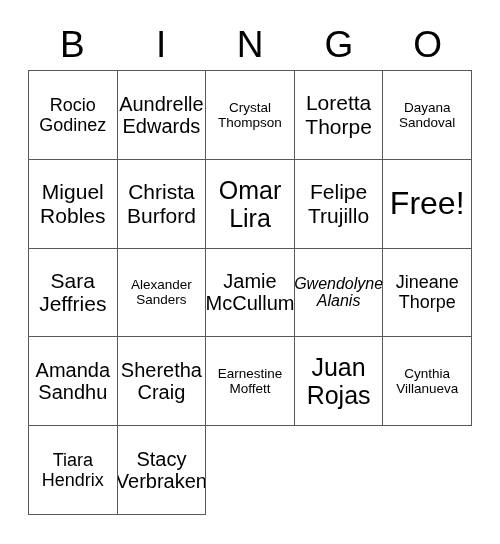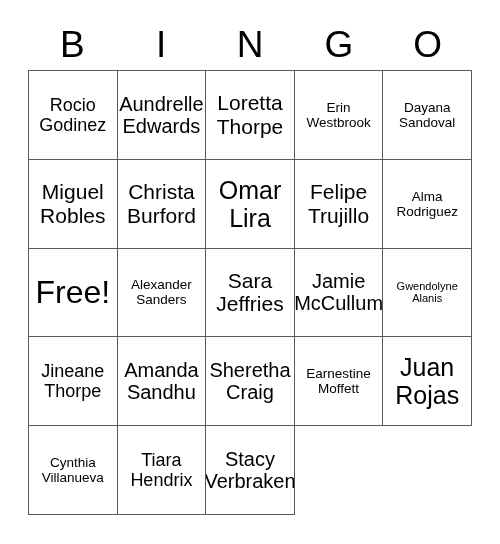--- a/index.html
+++ b/index.html
@@ -75,21 +75,21 @@
 
   .cell-text {
     display: block;
     line-height: 1.12;
     color: #000000;
     white-space: pre-line;
     word-break: normal;
   }
 
   
-  .fs-xs  { font-size: 11px; }
+  .fs-xs  { font-size: 16px; font-style: italic; }
   .fs-s   { font-size: 13.5px; }
   .fs-m   { font-size: 20px; }
   .fs-l   { font-size: 18px; }
   .fs-xl  { font-size: 21px; }
   .fs-xxl { font-size: 25px; }
   .fs-free{ font-size: 32px; }
 </style>
 </head>
 <body>
 
@@ -106,26 +106,26 @@
   <div class="grid">
       <div class="cell">
         <span class="cell-text fs-l">Rocio
 Godinez</span>
       </div>
       <div class="cell">
         <span class="cell-text fs-m">Aundrelle
 Edwards</span>
       </div>
       <div class="cell">
+        <span class="cell-text fs-s">Crystal
+Thompson</span>
+      </div>
+      <div class="cell">
         <span class="cell-text fs-xl">Loretta
 Thorpe</span>
-      </div>
-      <div class="cell">
-        <span class="cell-text fs-s">Erin
-Westbrook</span>
       </div>
       <div class="cell">
         <span class="cell-text fs-s">Dayana
 Sandoval</span>
       </div>
       <div class="cell">
         <span class="cell-text fs-xl">Miguel
 Robles</span>
       </div>
       <div class="cell">
@@ -134,33 +134,29 @@
       </div>
       <div class="cell">
         <span class="cell-text fs-xxl">Omar
 Lira</span>
       </div>
       <div class="cell">
         <span class="cell-text fs-xl">Felipe
 Trujillo</span>
       </div>
       <div class="cell">
-        <span class="cell-text fs-s">Alma
-Rodriguez</span>
+        <span class="cell-text fs-free">Free!</span>
       </div>
       <div class="cell">
-        <span class="cell-text fs-free">Free!</span>
+        <span class="cell-text fs-xl">Sara
+Jeffries</span>
       </div>
       <div class="cell">
         <span class="cell-text fs-s">Alexander
 Sanders</span>
-      </div>
-      <div class="cell">
-        <span class="cell-text fs-xl">Sara
-Jeffries</span>
       </div>
       <div class="cell">
         <span class="cell-text fs-m">Jamie
 McCullum</span>
       </div>
       <div class="cell">
         <span class="cell-text fs-xs">Gwendolyne
 Alanis</span>
       </div>
       <div class="cell">

